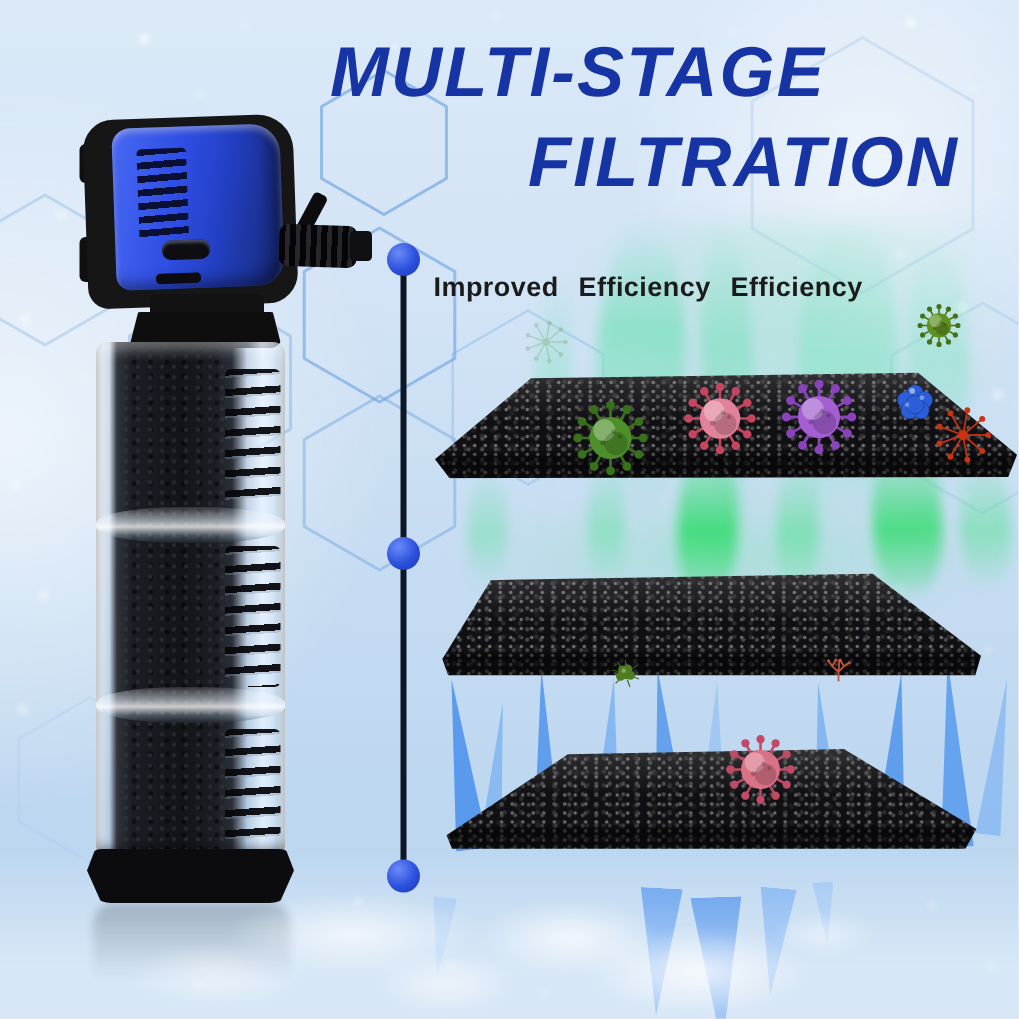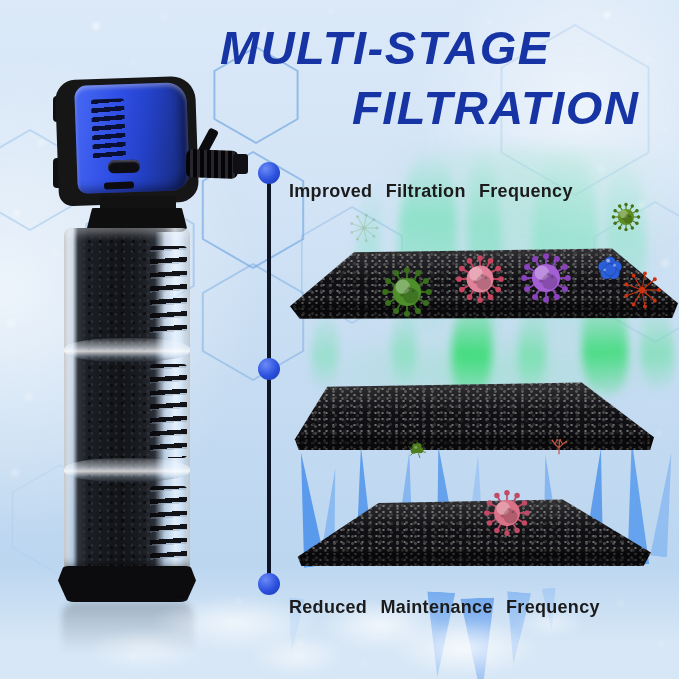--- a/index.html
+++ b/index.html
@@ -302,21 +302,21 @@
   <div class="abs splash" style="left:390px;top:618px;width:150px;height:60px;opacity:.85"></div>
   <div class="abs splash" style="left:250px;top:635px;width:95px;height:42px;opacity:.6"></div>
   <div class="abs splash" style="left:85px;top:628px;width:120px;height:45px;opacity:.5"></div>
   <div class="abs splash" style="left:515px;top:608px;width:70px;height:30px;opacity:.5"></div>
 
   <div class="abs tl-line" style="left:267px;top:173px;height:411px"></div>
   <div class="abs tl-dot" style="left:258px;top:162px"></div>
   <div class="abs tl-dot" style="left:258px;top:358px"></div>
   <div class="abs tl-dot" style="left:258px;top:573px"></div>
 
-  <div class="abs stage-label" style="left:289px;top:181px">Improved Filtration Frequency</div>
+  <div class="abs stage-label" style="left:289px;top:181px">Improved Efficiency Efficiency</div>
   <div class="abs sponge" style="left:290px;top:247px;width:388px;height:74px;clip-path:polygon(16.5% 7%,83% 2%,100% 76%,98.5% 96%,2.5% 97%,0% 80%)"></div>
   <svg class="abs germ" style="left:355px;top:240px;width:52px;height:52px;--body:#4e8f2a;--spike:#3a701c" viewBox="-50 -50 100 100">
       <use href="#sym-virus"></use>
     </svg>
   <svg class="abs germ" style="left:430px;top:229px;width:50px;height:50px;--body:#e0839a;--spike:#c64560" viewBox="-50 -50 100 100">
       <use href="#sym-virus"></use>
     </svg>
   <svg class="abs germ" style="left:494px;top:226px;width:52px;height:52px;--body:#a45fd2;--spike:#8a43bd" viewBox="-50 -50 100 100">
       <use href="#sym-virus"></use>
     </svg>
@@ -334,19 +334,18 @@
     </svg>
 
   <div class="abs sponge" style="left:293px;top:381px;width:380px;height:72px;clip-path:polygon(9% 8%,76% 2%,95% 78%,94% 96%,1.5% 96%,0.5% 81%)"></div>
   <svg class="abs germ" style="left:387px;top:419px;width:30px;height:30px;--body:#4e7d1f;--spike:#3c6316" viewBox="-50 -50 100 100">
       <use href="#sym-moss"></use>
     </svg>
   <svg class="abs germ" style="left:529px;top:416px;width:30px;height:30px;color:#c05540" viewBox="-50 -50 100 100">
       <use href="#sym-branch"></use>
     </svg>
 
-  <div class="abs stage-label" style="left:289px;top:597px">Reduced Maintenance Frequency</div>
   <div class="abs sponge" style="left:294px;top:498px;width:368px;height:70px;clip-path:polygon(23% 7%,73% 2%,97% 78%,95% 97%,2% 97%,1% 84%)"></div>
   <svg class="abs germ" style="left:459px;top:465px;width:48px;height:48px;--body:#d97287;--spike:#c14b66" viewBox="-50 -50 100 100">
       <use href="#sym-virus"></use>
     </svg>
 
 </div>
 
 </body></html>

